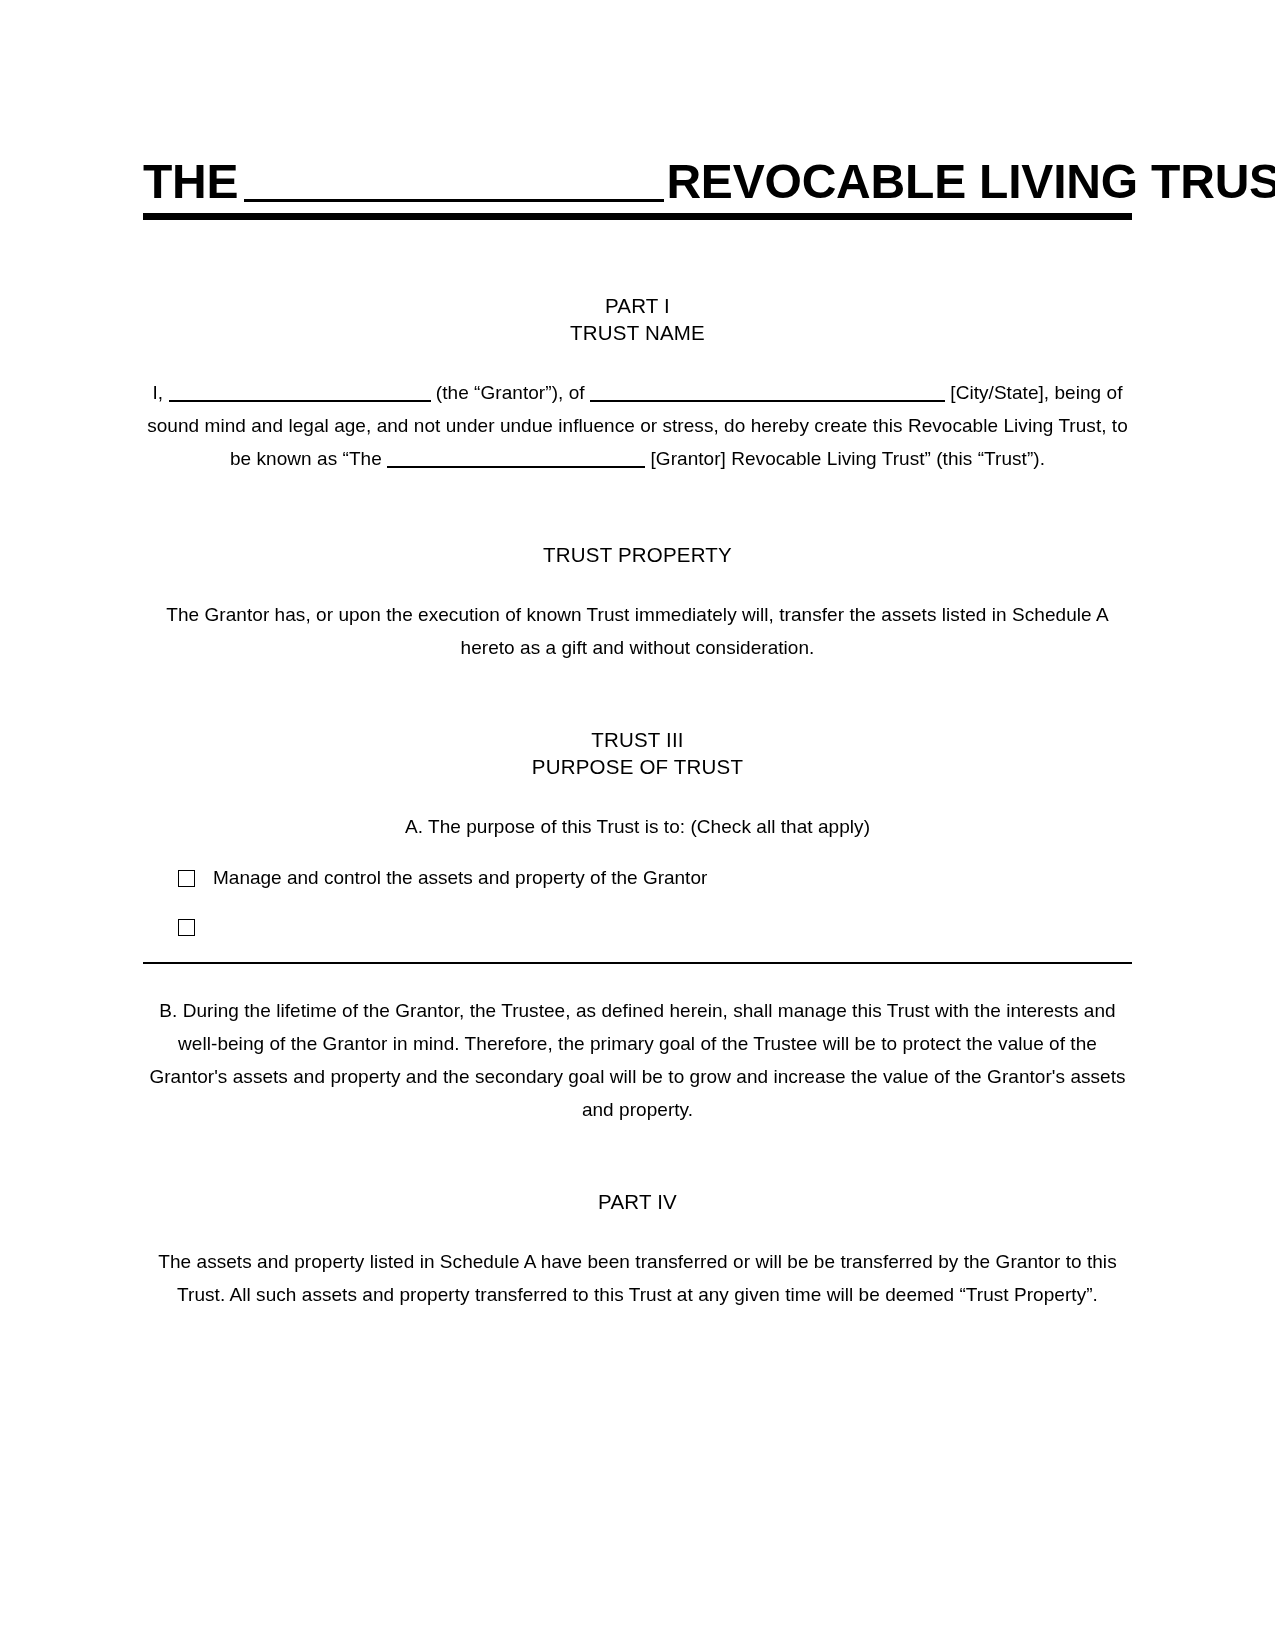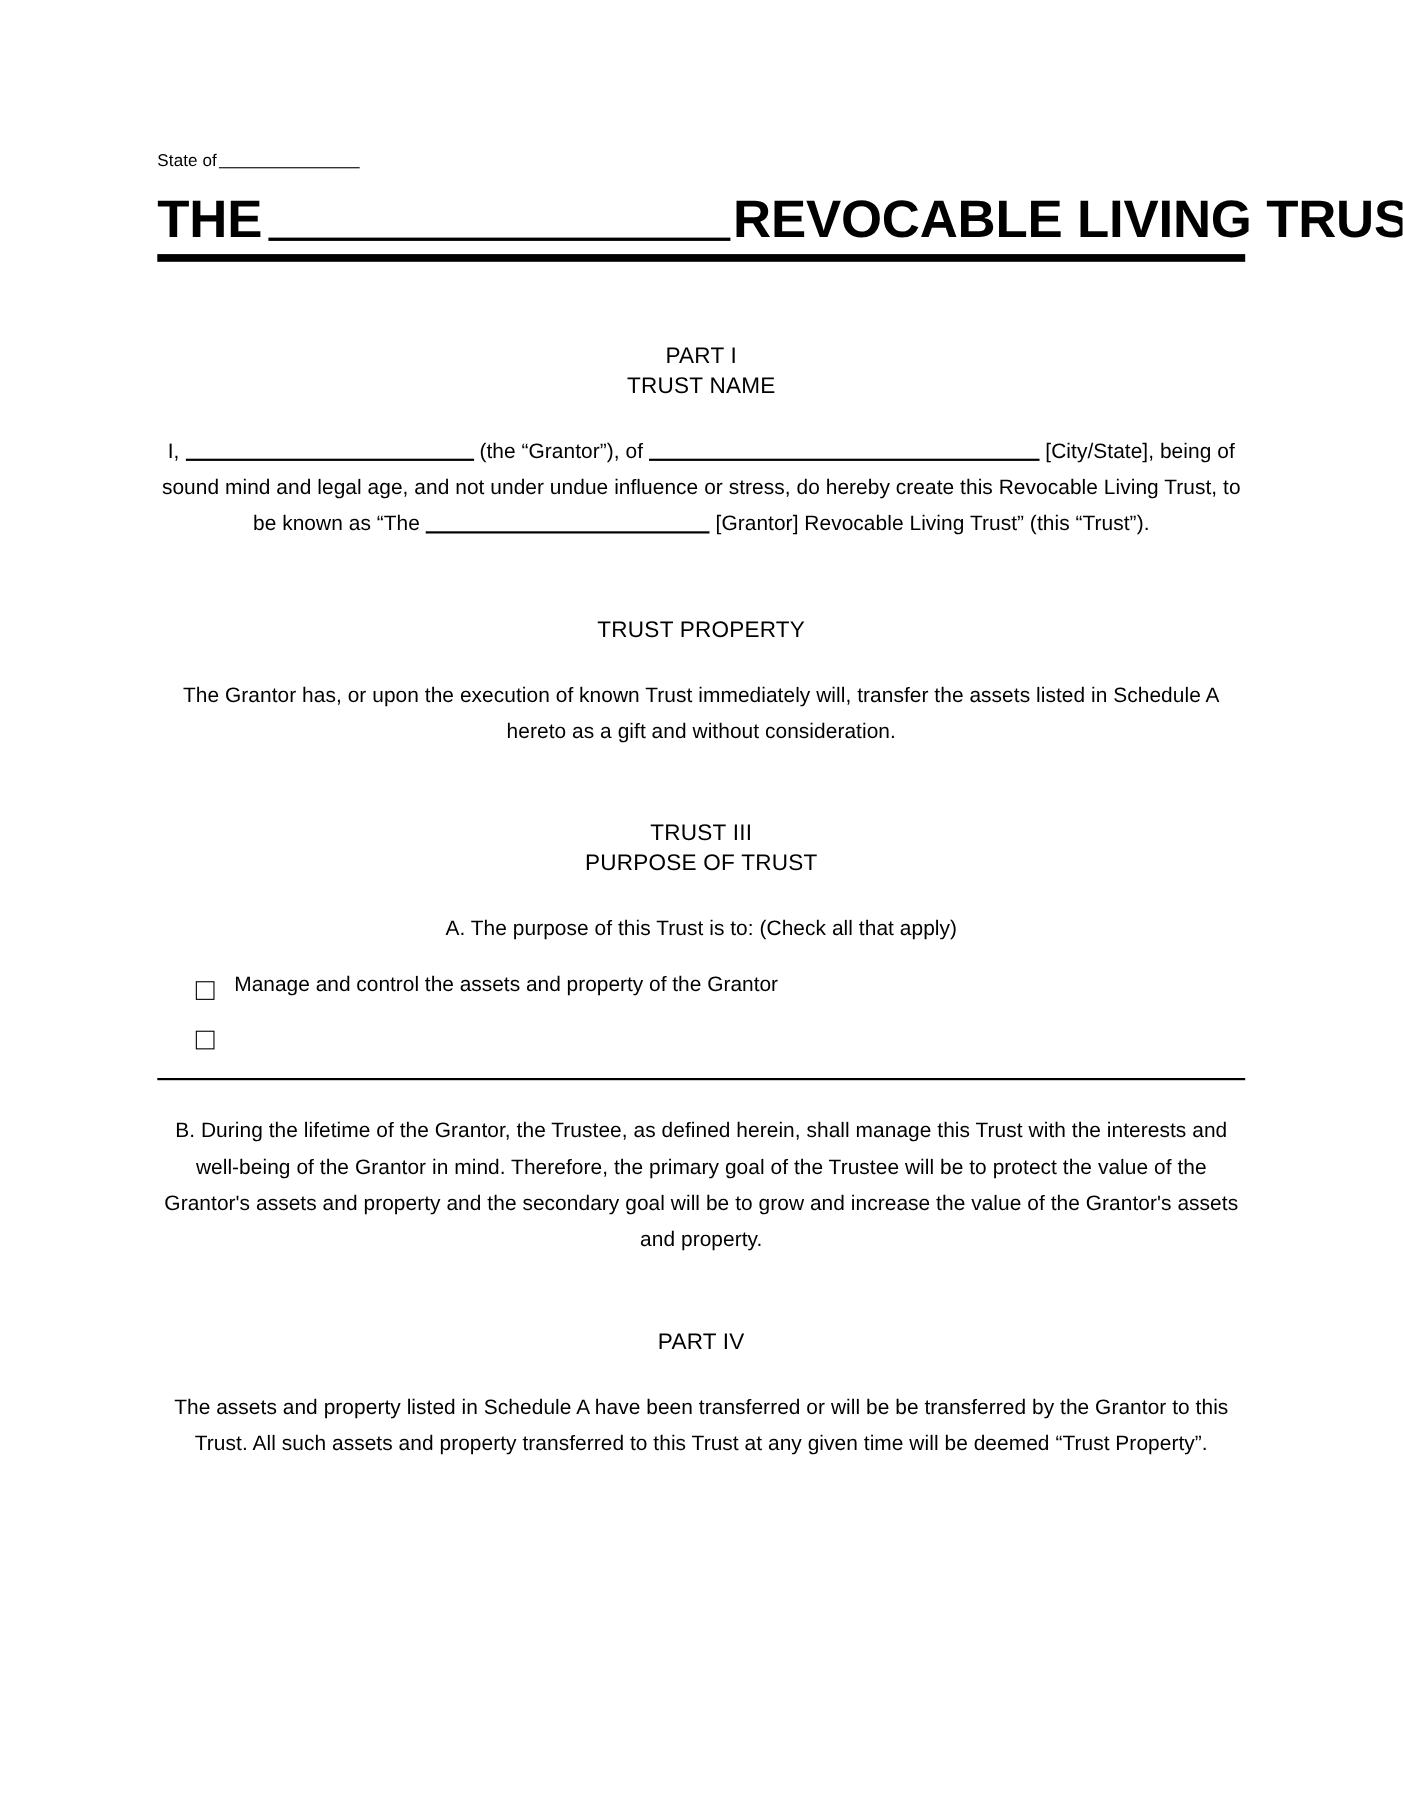--- a/index.html
+++ b/index.html
@@ -86,21 +86,21 @@
   }
   .blank-grantor { width: 262px; }
   .blank-city { width: 355px; }
   .blank-trustname { width: 258px; }
 
   .check-list {
     margin-top: 18px;
   }
   .check-row {
     display: flex;
-    align-items: center;
+    align-items: flex-start;
     font-size: 19px;
     line-height: 33px;
     padding-left: 35px;
     margin-bottom: 16px;
   }
   .check-box {
     flex: 0 0 auto;
     width: 15px;
     height: 15px;
     border: 1.6px solid #000;
@@ -130,21 +130,20 @@
     border-bottom: 2px solid #000;
     width: 100%;
     margin-top: 26px;
   }
 </style>
 </head>
 <body>
 
 <div class="page">
 
-  <div class="state-line"><span>State of</span><span class="blank"></span></div>
 
   <div class="doc-title"><span>THE</span><span class="title-blank"></span><span>REVOCABLE LIVING TRUST</span></div>
 
   <div class="title-rule"></div>
 
   <div class="gap-1"></div>
 
   <div class="part-heading">PART I</div>
   <div class="part-heading">TRUST NAME</div>
 

